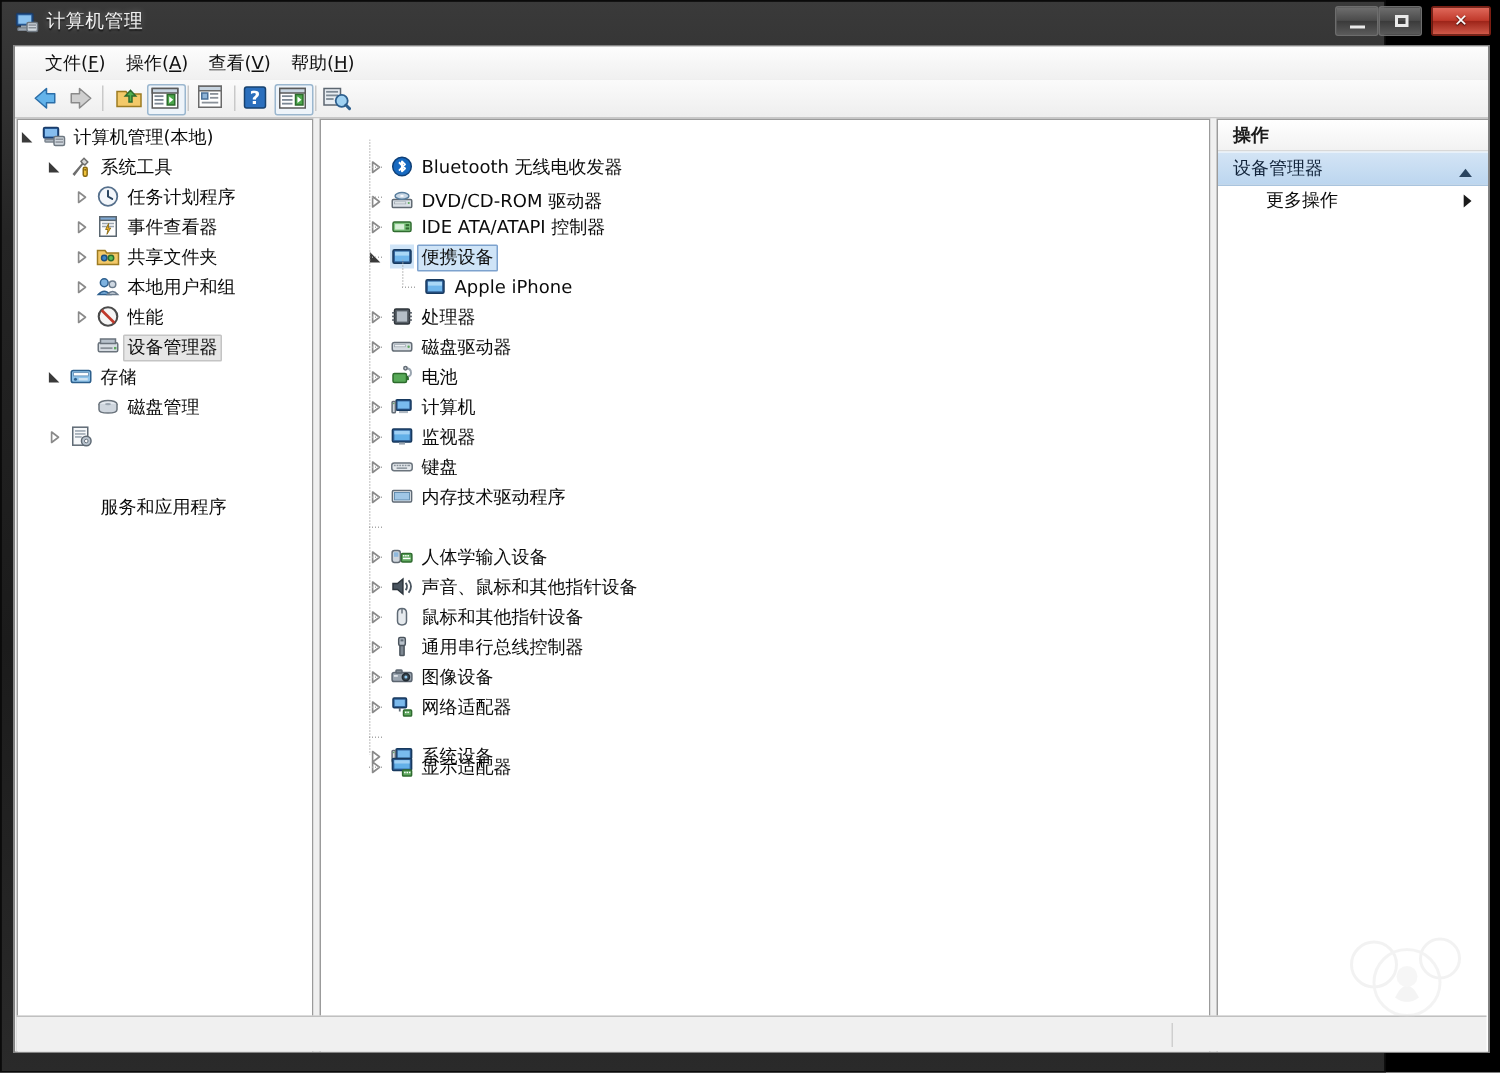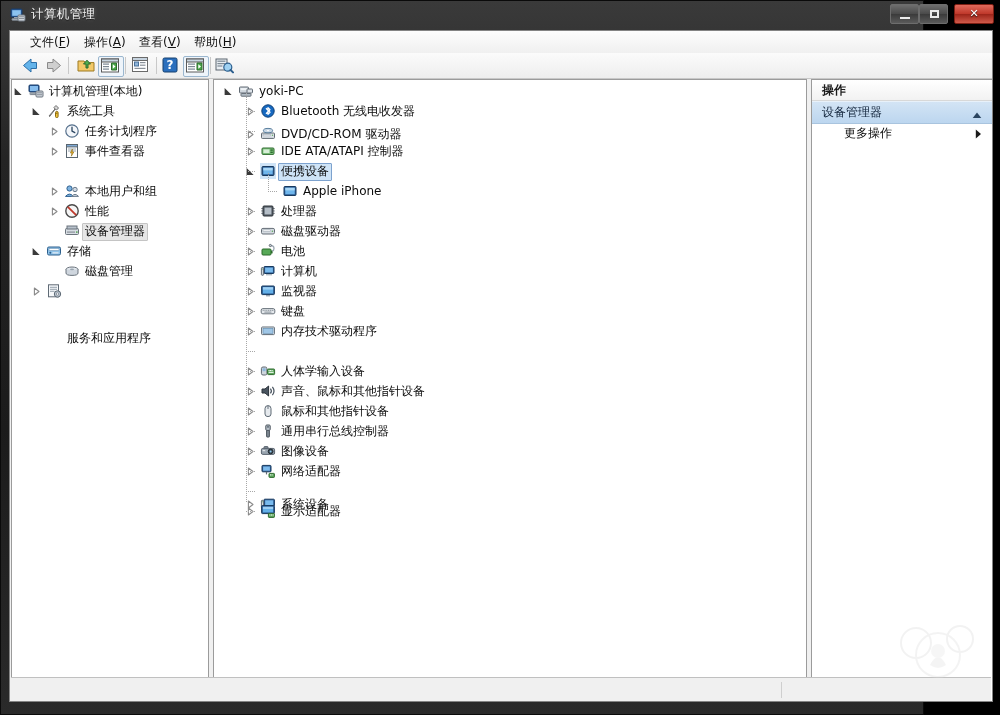--- a/index.html
+++ b/index.html
@@ -312,20 +312,33 @@
           </span>
           <span class="ricon" style="left: 52px;"><svg width="16" height="16" viewBox="0 0 16 16">
               <rect x="2.5" y="1.5" width="11" height="13" fill="#fdfdfd" stroke="#5a6670"></rect>
               <rect x="2.5" y="1.5" width="11" height="2.4" fill="#7fa9d4" stroke="#5a6670"></rect>
               <rect x="4" y="5.5" width="8" height="1" fill="#9aa5b0"></rect>
               <rect x="4" y="7.5" width="8" height="1" fill="#9aa5b0"></rect>
               <path d="M8.4 6 L6.4 10 L8 10 L7.3 13.2 L9.8 9 L8.2 9 Z" fill="#f0b429" stroke="#8a6a12" stroke-width=".6"></path>
             </svg></span>
           <span class="rlabel" style="left: 70px;">事件查看器</span>
         </div>
+        <div class="row" style="top: 81px; width: 100%;">
+          <span class="twisty" style="left: 38px;">
+            <svg width="9" height="9" viewBox="0 0 9 9">
+              <path d="M2.4 1 L7 4.5 L2.4 8 Z" fill="none" stroke="#8a8a8a" stroke-width="1.1" stroke-linejoin="round"></path>
+            </svg>
+          </span>
+          <span class="ricon" style="left: 52px;"><svg width="16" height="16" viewBox="0 0 16 16">
+              <path d="M1 4 L6 4 L7.2 5.6 L15 5.6 L15 13.4 L1 13.4 Z" fill="#f3c969" stroke="#9d7b22"></path>
+              <circle cx="5.5" cy="9" r="1.8" fill="#3d86c6" stroke="#1f4f7e"></circle>
+              <circle cx="10" cy="9" r="1.8" fill="#5bbf5b" stroke="#2d6b2d"></circle>
+            </svg></span>
+          <span class="rlabel" style="left: 70px;">共享文件夹</span>
+        </div>
         <div class="row" style="top: 101px; width: 100%;">
           <span class="twisty" style="left: 38px;">
             <svg width="9" height="9" viewBox="0 0 9 9">
               <path d="M2.4 1 L7 4.5 L2.4 8 Z" fill="none" stroke="#8a8a8a" stroke-width="1.1" stroke-linejoin="round"></path>
             </svg>
           </span>
           <span class="ricon" style="left: 52px;"><svg width="16" height="16" viewBox="0 0 16 16">
               <circle cx="5.5" cy="5.5" r="2.6" fill="#7fb3e0" stroke="#2d5f8e"></circle>
               <path d="M1.5 13.4 q4-4.6 8 0 Z" fill="#7fb3e0" stroke="#2d5f8e"></path>
               <circle cx="11" cy="6.5" r="2.2" fill="#cfd8e2" stroke="#6b7b8c"></circle>
@@ -389,34 +402,20 @@
               <rect x="4" y="7.8" width="4.5" height="1" fill="#96a2ad"></rect>
               <circle cx="11.5" cy="11" r="3.2" fill="#b9c4cf" stroke="#5f6a75"></circle>
               <circle cx="11.5" cy="11" r="1.2" fill="#ffffff" stroke="#5f6a75" stroke-width=".6"></circle>
             </svg></span>
           <span class="rlabel" style="left: 52px; margin-top: 47px;">服务和应用程序</span>
         </div>
       </div>
     <div id="splitter1"></div>
 
     <div id="pane-mid">
-        <div class="row" style="top: 1px; width: 100%;">
-          <span class="twisty" style="left: 10px;">
-            <svg width="9" height="9" viewBox="0 0 9 9">
-              <path d="M0.6 1 L7.6 8 L0.6 8 Z" fill="#3a3a3a"></path>
-            </svg>
-          </span>
-          <span class="ricon" style="left: 24px;"><svg width="16" height="16" viewBox="0 0 16 16">
-              <rect x="1.5" y="4" width="9" height="6" rx=".8" fill="#cfd6dd" stroke="#626b74"></rect>
-              <rect x="2.8" y="5.1" width="6.4" height="2" fill="#eef2f6"></rect>
-              <rect x="3" y="10.6" width="10" height="2.6" rx=".6" fill="#b8c2cb" stroke="#626b74"></rect>
-              <rect x="9" y="6" width="5.5" height="4" rx=".6" fill="#dde3e9" stroke="#626b74"></rect>
-            </svg></span>
-          <span class="rlabel" style="left: 42px;">yoki-PC</span>
-        </div>
         <div class="row" style="top: 21px; width: 100%;">
           <span class="twisty" style="left: 32px;">
             <svg width="9" height="9" viewBox="0 0 9 9">
               <path d="M2.4 1 L7 4.5 L2.4 8 Z" fill="none" stroke="#8a8a8a" stroke-width="1.1" stroke-linejoin="round"></path>
             </svg>
           </span>
           <span class="ricon" style="left: 46px;"><svg width="16" height="16" viewBox="0 0 16 16">
               <circle cx="8" cy="8" r="6.2" fill="#1769c0" stroke="#0e3f77"></circle>
               <path d="M6 5.2 L10 9.3 L8 11.2 L8 4.6 L10 6.6 L6 10.8" stroke="#ffffff" stroke-width="1.3" fill="none" stroke-linejoin="round"></path>
             </svg></span>

